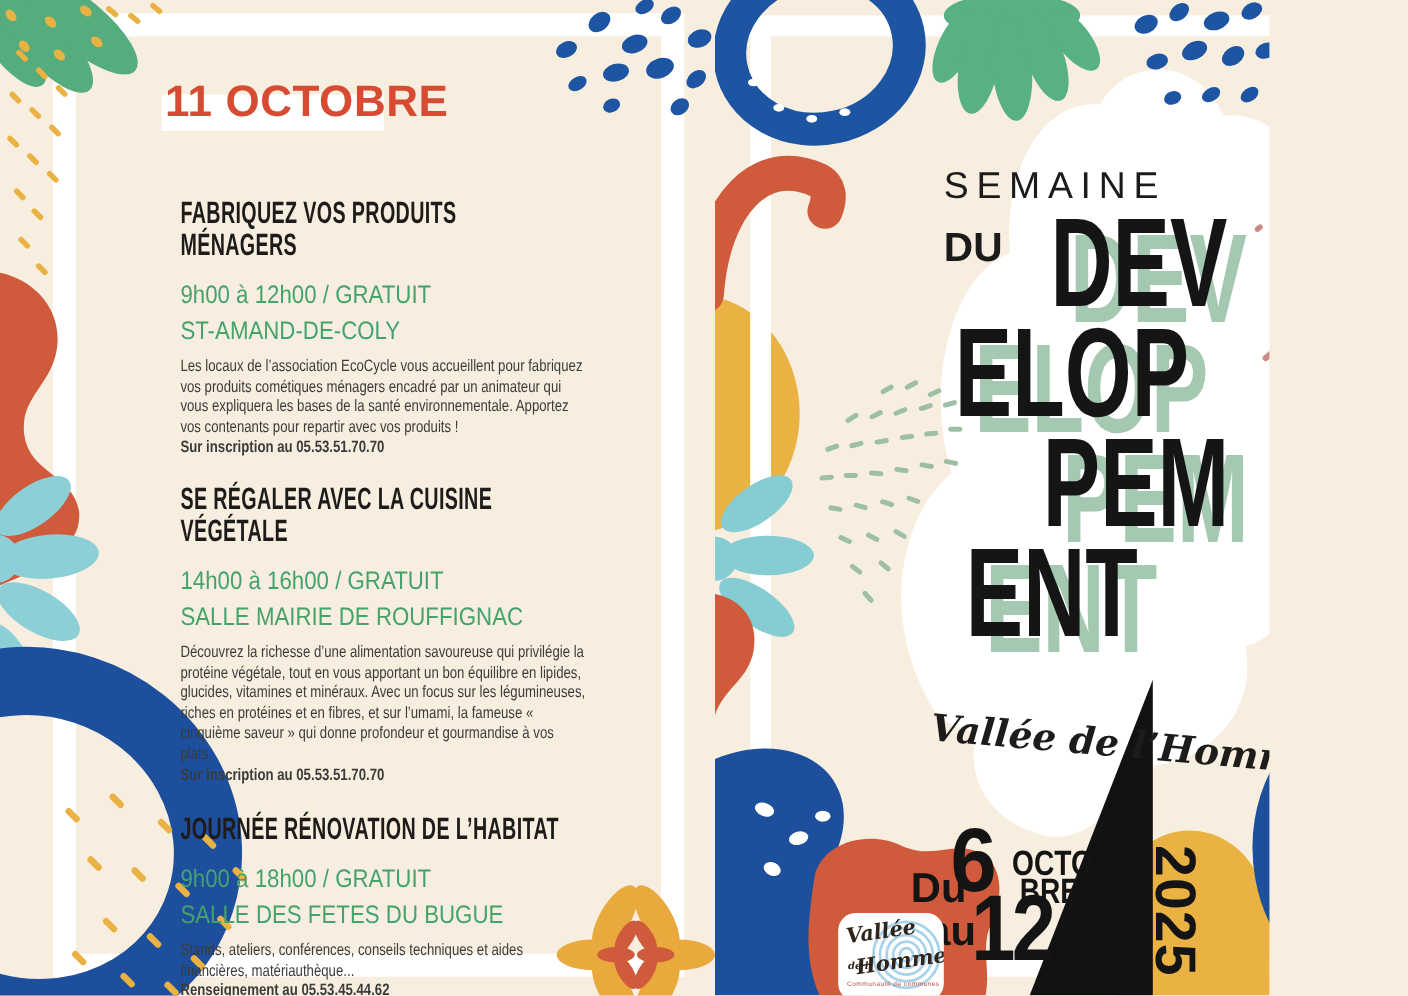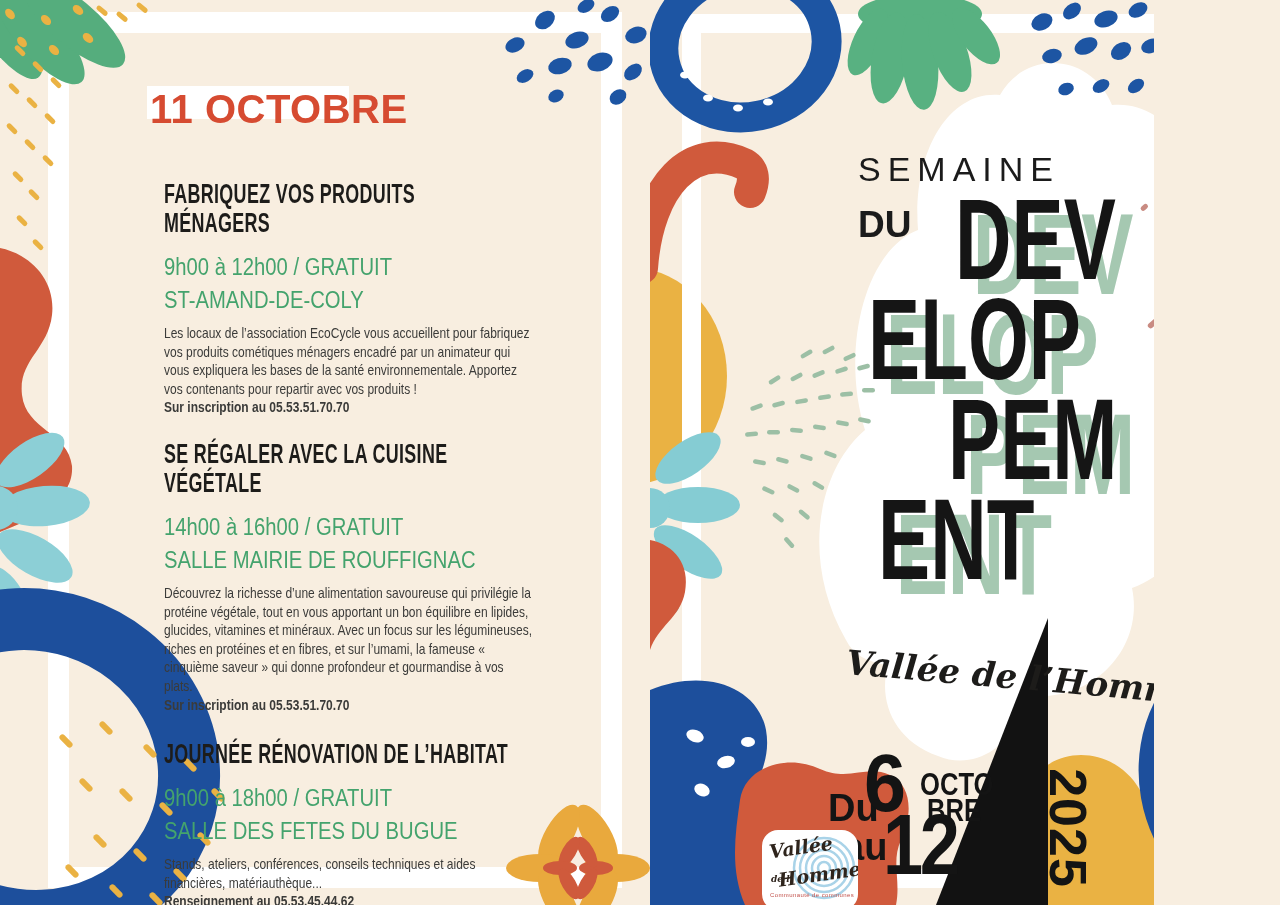--- a/index.html
+++ b/index.html
@@ -10,21 +10,21 @@
   #right-page{left:650px;width:504px;}
   .frame{position:absolute;border:21px solid #fff;box-sizing:border-box;z-index:2;}
   #left-page .frame{left:48px;top:12px;width:574px;height:876px;}
   #right-page .frame{left:32px;top:14px;width:585px;height:874px;border-width:19px;}
   .under{position:absolute;inset:0;z-index:1;}
   .deco{position:absolute;inset:0;z-index:3;}
   .txt{position:absolute;z-index:5;}
 
   
   .date-band{position:absolute;left:147px;top:86px;width:202px;height:33px;background:#fff;z-index:4;}
-  .date-header{left:150px;top:87px;font-size:40px;font-weight:800;color:var(--red_text,#d64b31);
+  .date-header{left:150px;top:70px;font-size:40px;font-weight:800;color:var(--red_text,#d64b31);
       letter-spacing:.5px;white-space:nowrap;}
   .event{position:absolute;left:164px;width:430px;z-index:5;margin-top:45px;}
   .ev-title{font-size:28px;font-weight:800;color:var(--ink,#1d1c1a);line-height:29px;
       transform:scaleX(.64);transform-origin:left top;margin:0 0 14px 0;letter-spacing:.5px;}
   .ev-title span{display:block;white-space:nowrap;}
   .ev-title span:empty{display:none;}
   .ev-green{font-size:23px;line-height:33px;color:var(--green_text,#44a36d);
       transform:scaleX(.88);transform-origin:left top;}
   .ev-green div{white-space:nowrap;}
   .ev-body{margin-top:7px;font-size:15px;line-height:18.6px;color:var(--body,#3b3b39);

